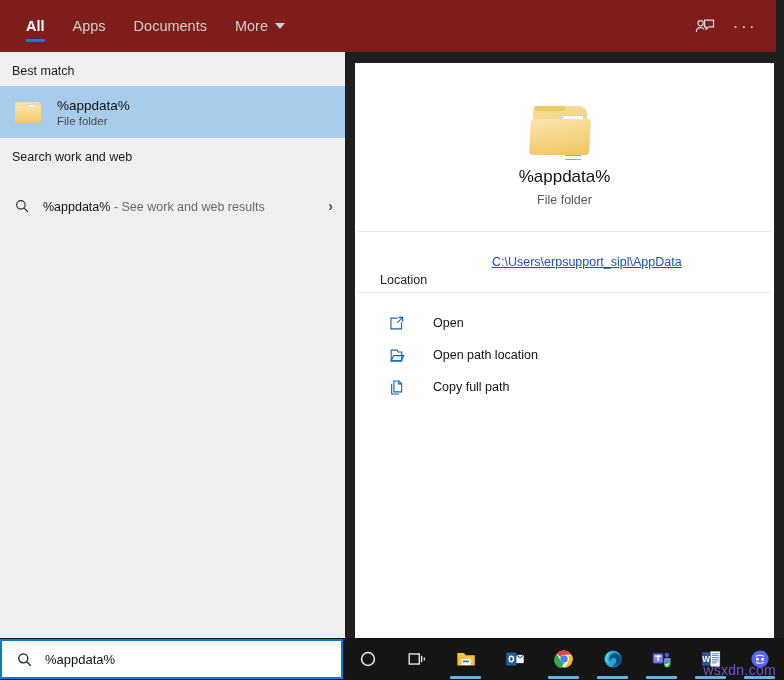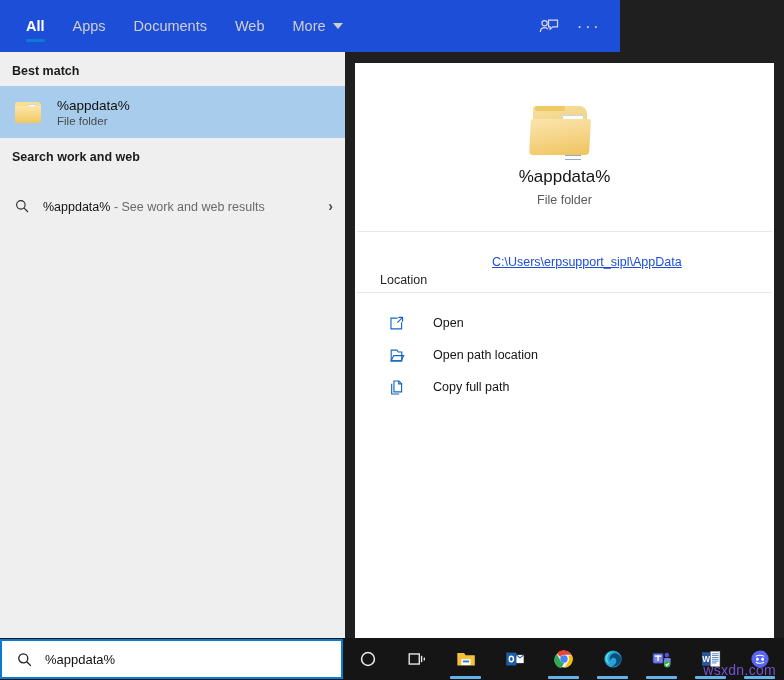--- a/index.html
+++ b/index.html
@@ -6,22 +6,22 @@
   html, body {
     width:784px; height:680px;
     font-family:"Liberation Sans", sans-serif;
     overflow:hidden;
     background:#1f1f1f;
   }
   #root { position:relative; width:784px; height:680px; }
 
   
   .tabbar {
-    position:absolute; left:0; top:0; width:620px; height:52px;
-    background:#1d4ed8;
+    position:absolute; left:0; top:0; width:776px; height:52px;
+    background:#7f1d1d;
     display:flex; align-items:flex-start;
   }
   .tabs { display:flex; align-items:flex-start; padding-left:12px; height:52px; }
   .tab {
     position:relative;
     color:#cfcfcf; font-size:14.5px; line-height:1;
     padding:19px 14px 0 14px; height:52px; cursor:default;
     display:flex; align-items:flex-start;
     white-space:nowrap;
   }
@@ -47,21 +47,21 @@
     color:#dcdcdc;
   }
   .dots { letter-spacing:2.5px; font-size:17px; color:#dcdcdc; line-height:1; }
 
   
   .leftpanel {
     position:absolute; left:0; top:52px; width:345px; height:586px;
     background:#efefef;
   }
   .grouphead {
-    font-size:12.5px; font-weight:bold; color:#1b1b1b;
+    font-size:12.5px; font-weight:normal; color:#1b1b1b;
     padding:12px 4px 8px 12px;
   }
   .bestrow {
     display:flex; align-items:center; gap:14px;
     height:52px; padding-left:12px;
     background:#a8cceb;
     border-left:3px solid #a8cceb;
   }
   .bestrow .texts { display:flex; flex-direction:column; justify-content:center; gap:2px; }
   .bestname { font-size:13.5px; color:#101010; }
@@ -194,23 +194,20 @@
       </div>
 
       <div class="tab">
         <span>Apps</span>
       </div>
 
       <div class="tab">
         <span>Documents</span>
       </div>
 
-      <div class="tab">
-        <span>Web</span>
-      </div>
 
       <div class="tab">
         <span>More</span>
         <span class="caret"></span>
       </div>
     </div>
 
     <div class="topright">
       <div class="topicon">
         <svg class="ic" viewBox="0 0 24 24" fill="none" stroke="#dcdcdc" stroke-width="1.3">

